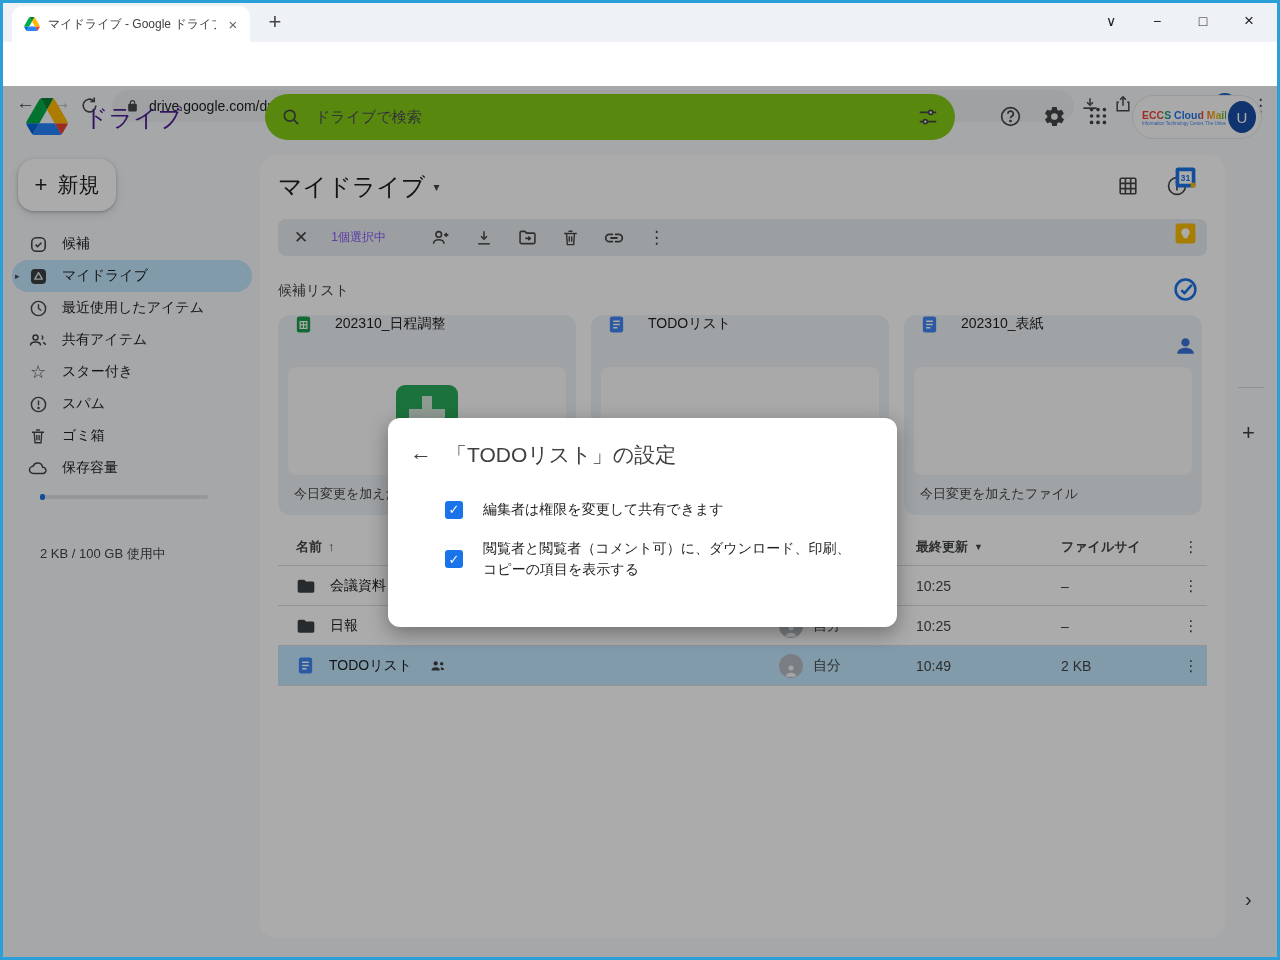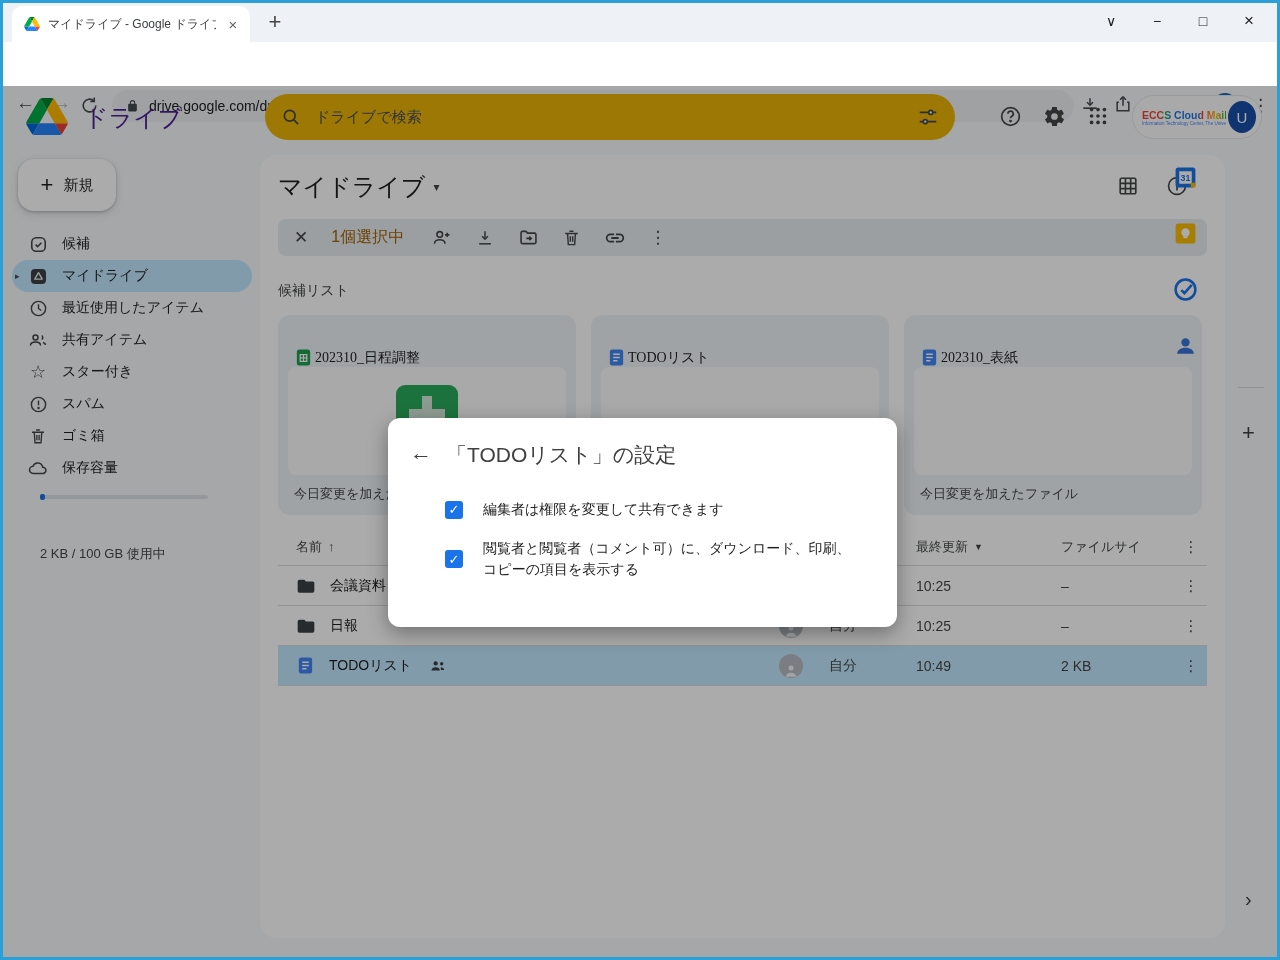--- a/index.html
+++ b/index.html
@@ -24,82 +24,82 @@
   .nav-glyph { position:absolute; top:50px; font-size:19px; color:#45494d; }
   .omnibox { position:absolute; left:112px; top:48px; width:962px; height:32px; background:#eef1f3;
              border-radius:16px; display:flex; align-items:center; padding:0 14px; }
   .url-text { font-size:14px; color:#202124; margin-left:10px; }
   .tb-icon { position:absolute; top:52px; color:#45494d; }
   .browser-avatar { position:absolute; left:1212px; top:51px; width:26px; height:26px; border-radius:50%;
                     background:#1765c1; color:#fff; font-size:13px; display:flex; align-items:center; justify-content:center; }
 
   
   .app-name { position:absolute; left:84px; top:102px; font-size:24px; color:#4c1d95; }
-  .searchbar { position:absolute; left:265px; top:94px; width:690px; height:46px; background:#eab308;
+  .searchbar { position:absolute; left:265px; top:94px; width:690px; height:46px; background:#84cc16;
                border-radius:23px; display:flex; align-items:center; padding:0 16px; }
   .search-ph { font-size:15px; color:#4a5056; margin-left:14px; flex:1; }
   .hdr-icon { position:absolute; top:105px; color:#444746; }
   .account-pill { position:absolute; left:1132px; top:95px; width:130px; height:44px; background:#fdfdfd;
                   border:1px solid #e3e6e9; border-radius:22px; display:flex; align-items:center; padding:0 5px 0 9px; }
   .brand { display:flex; flex-direction:column; width:84px; }
   .brand-line { font-size:10.5px; font-weight:bold; white-space:nowrap;
                 background:linear-gradient(90deg,#ea4335 0%,#ea4335 22%,#34a853 26%,#1a73e8 38%,#1a73e8 66%,#ea4335 72%,#fbbc04 88%,#34a853 100%);
                 -webkit-background-clip:text; background-clip:text; color:transparent; }
   .brand-sub { font-size:4.5px; color:#4285f4; white-space:nowrap; overflow:hidden; }
   .pill-avatar { width:32px; height:32px; border-radius:50%; background:#174ea6; color:#fff; font-size:15px;
                  display:flex; align-items:center; justify-content:center; margin-left:2px; }
 
   
   .new-btn { position:absolute; left:18px; top:159px; width:98px; height:52px; background:#fff; border-radius:16px;
              box-shadow:0 1px 3px rgba(60,64,67,.3), 0 3px 8px rgba(60,64,67,.15);
              display:flex; align-items:center; justify-content:center; gap:10px; }
   .new-btn .plus { font-size:22px; color:#1f1f1f; font-weight:400; }
-  .new-btn .lbl { font-size:15px; color:#1f1f1f; }
+  .new-btn .lbl { font-size:21px; color:#1f1f1f; }
   .nav { position:absolute; left:12px; top:228px; width:240px; }
   .nav-item { height:32px; border-radius:16px; display:flex; align-items:center; padding-left:16px; position:relative; }
   .nav-item.selected { background:#c2e7ff; }
   .nav-item .expander { position:absolute; left:3px; font-size:9px; color:#444746; }
   .nav-item .nico { width:20px; height:20px; margin-right:14px; color:#444746; display:flex; align-items:center; justify-content:center; }
   .nav-item .nlbl { font-size:14px; color:#1f1f1f; white-space:nowrap; }
   .storage-bar { position:absolute; left:40px; top:495px; width:168px; height:4px; border-radius:2px; background:#dfe3e7; }
   .storage-bar .used { position:absolute; left:0; top:-1px; width:5px; height:6px; background:#1a73e8; border-radius:2px; }
   .storage-text { position:absolute; left:40px; top:511px; font-size:13px; color:#444746;margin-top:34px; }
 
   
   .main-panel { position:absolute; left:260px; top:155px; width:965px; height:783px; background:#fff; border-radius:16px; }
   .page-title { position:absolute; left:18px; top:16px; font-size:24px; color:#1f1f1f; display:flex; align-items:center; gap:8px; }
   .page-title .caret { font-size:12px; color:#444746; }
   .view-icon { position:absolute; top:20px; color:#444746; }
   .sel-toolbar { position:absolute; left:18px; top:64px; width:929px; height:37px; background:#e7edf2; border-radius:8px;
                  display:flex; align-items:center; padding:0 16px; gap:23px; color:#444746; }
   .sel-close { font-size:17px; color:#444746; }
-  .sel-count { font-size:16px; color:#a16207; margin-right:4px; white-space:nowrap; }
+  .sel-count { font-size:12px; color:#8b5cf6; margin-right:21px; white-space:nowrap; }
   .sugg-label { position:absolute; left:18px; top:127px; font-size:14px; color:#444746; }
   .cards { position:absolute; left:18px; top:160px; display:flex; gap:15px; }
   .card { width:298px; height:200px; background:#eef3f8; border-radius:12px; overflow:hidden; position:relative; }
-  .card-head { height:52px; display:flex; align-items:flex-end; padding:0 16px; gap:2px;font-family:Liberation Serif, serif; }
+  .card-head { height:52px; display:flex; align-items:flex-start; padding:0 16px; gap:22px; }
   .card-title { font-size:14px; color:#1f1f1f; white-space:nowrap; }
   .card-preview { position:absolute; left:10px; right:10px; top:52px; height:108px; background:#fdfdfd; border-radius:8px; overflow:hidden; }
   .sheets-thumb { position:absolute; left:50%; top:18px; transform:translateX(-50%); width:62px; height:58px;
                   background:#2bab5c; border-radius:9px; }
   .sheets-thumb::after { content:""; position:absolute; left:50%; top:50%; width:36px; height:10px; background:#d4e8dc;
                          transform:translate(-50%,-50%); }
   .sheets-thumb::before { content:""; position:absolute; left:50%; top:50%; width:10px; height:36px; background:#d4e8dc;
                           transform:translate(-50%,-50%); }
   .card-foot { position:absolute; left:16px; bottom:12px; font-size:13px; color:#444746; white-space:nowrap; }
 
   .list { position:absolute; left:18px; top:373px; width:929px; }
   .list-row { display:flex; align-items:center; height:40px; border-bottom:1px solid #dadce0; }
   .list-head { height:38px; }
   .col-name { flex:1; display:flex; align-items:center; gap:14px; padding-left:18px; min-width:0; }
-  .col-owner { width:137px; display:flex; align-items:center; gap:26px; }
+  .col-owner { width:137px; display:flex; align-items:center; gap:10px; }
   .col-mod { width:145px; }
   .col-size { width:114px; }
   .col-menu { width:32px; text-align:center; }
-  .hdr-txt { font-size:13px; color:#444746; font-weight:normal; display:flex; align-items:center; gap:6px; }
+  .hdr-txt { font-size:13px; color:#444746; font-weight:bold; display:flex; align-items:center; gap:6px; }
   .cell-txt { font-size:14px; color:#1f1f1f; white-space:nowrap; }
   .cell-sub { font-size:14px; color:#444746; white-space:nowrap; }
   .row-selected { background:#c2e7ff; }
   .kebab { font-size:15px; color:#444746; }
   .owner-avatar { width:24px; height:24px; border-radius:50%; background:#b7bcc2; display:flex; align-items:flex-end; justify-content:center; overflow:hidden; }
   .shared-icon { margin-left:4px; color:#3c4043; }
   .sort-up { font-size:13px; color:#444746; }
   .sort-down { font-size:9px; color:#444746; }
 
   

